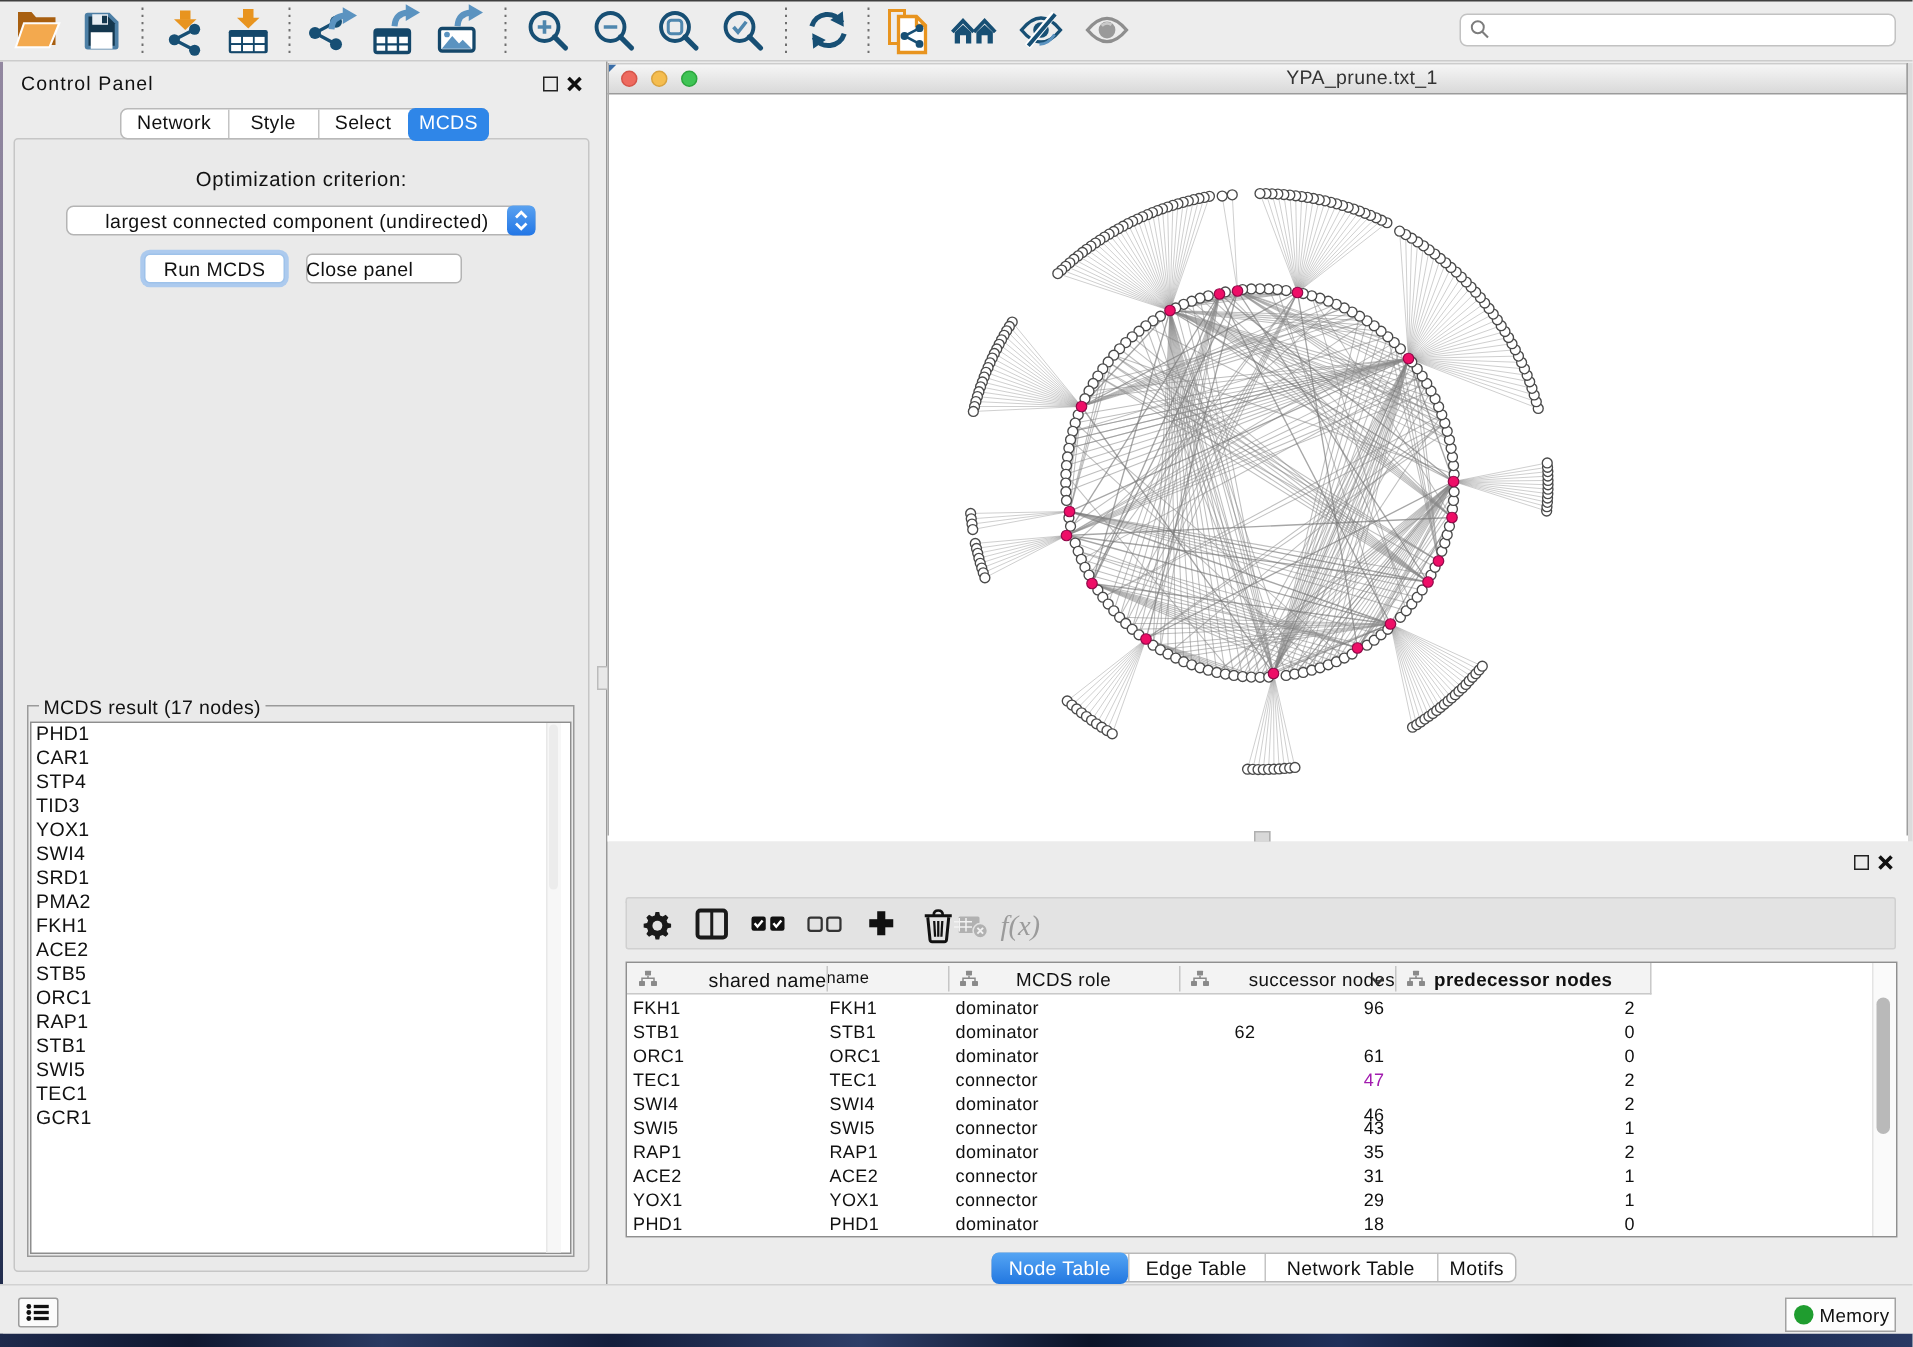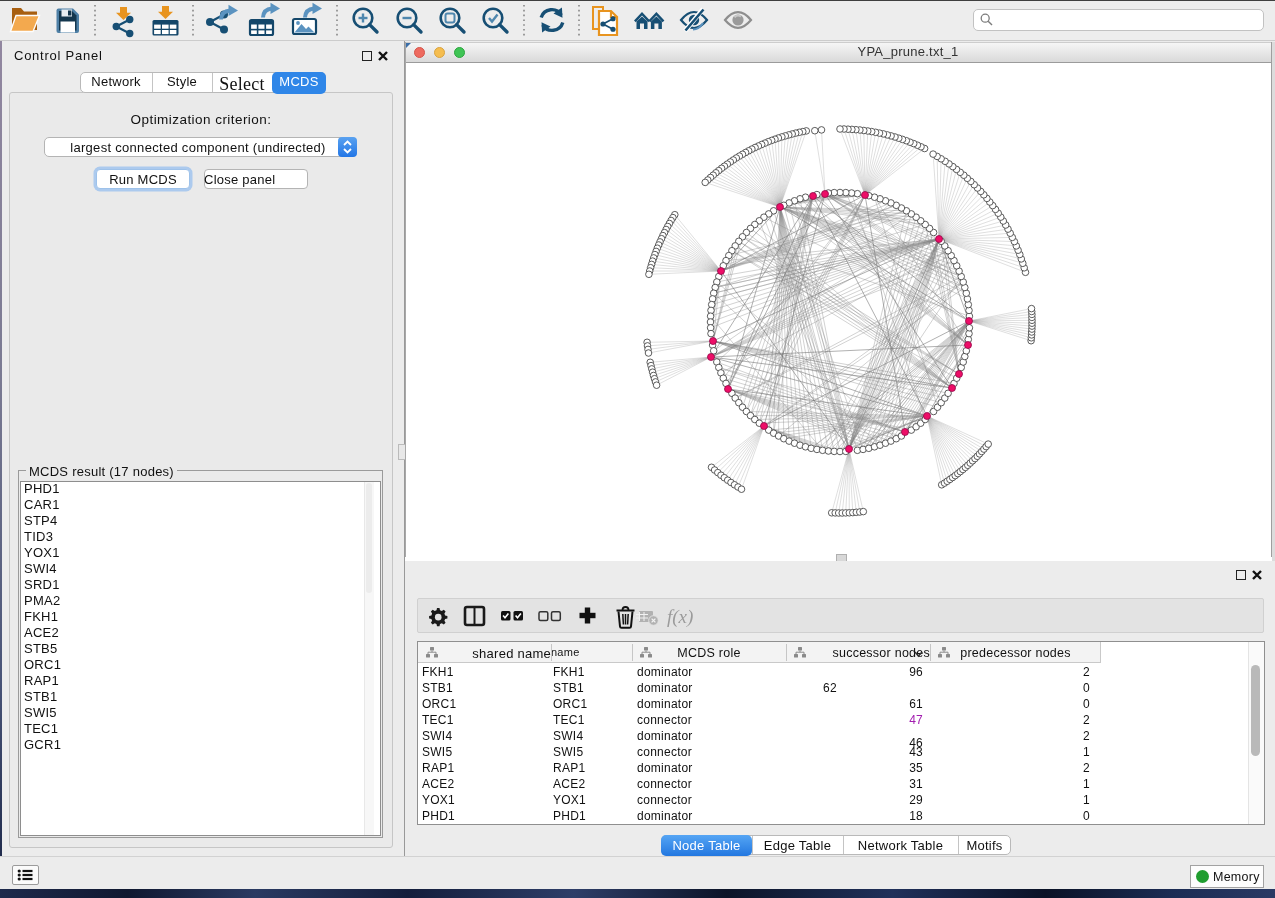--- a/index.html
+++ b/index.html
@@ -147,21 +147,21 @@
   </svg>
 <div class="txt" style="left:14px;top:48px;font-size:13px;letter-spacing:0.75px;color:#111;">Control Panel</div>
 <div class="abs" style="left:362px;top:51px;width:8px;height:8px;border:1.4px solid #222;"></div>
 <svg class="abs" style="left:377px;top:50px" width="12" height="12" viewBox="0 0 12 12">
     <path d="M2 2 L10 10 M10 2 L2 10" stroke="#111" stroke-width="2.4"></path>
   </svg>
 <div class="abs" style="left:9px;top:92px;width:384px;height:756px;background:#eaeaea;border:1px solid #c6c6c6;border-radius:3px;box-sizing:border-box;"></div>
 <div class="abs" style="left:80px;top:72px;width:246px;height:21px;background:#fff;border:1px solid #b9b9b9;border-radius:5px;box-sizing:border-box;"></div>
 <div class="txt" style="left:80px;top:73.5px;width:72px;text-align:center;font-size:13px;color:#111;">Network</div>
 <div class="txt" style="left:152px;top:73.5px;width:60px;text-align:center;font-size:13px;color:#111;">Style</div>
-<div class="txt" style="left:212px;top:73.5px;width:60px;text-align:center;font-size:18px;color:#111;font-family:Liberation Serif, serif;">Select</div>
+<div class="txt" style="left:212px;top:73.5px;width:60px;text-align:center;font-size:13px;color:#111;">Select</div>
 <div class="abs" style="left:152px;top:73px;width:1px;height:19px;background:#c4c4c4;"></div>
 <div class="abs" style="left:212px;top:73px;width:1px;height:19px;background:#c4c4c4;"></div>
 <div class="abs" style="left:272px;top:71.5px;width:54px;height:22px;background:#2f86e8;border-radius:5px;"></div>
 <div class="txt" style="left:272px;top:73.5px;width:54px;text-align:center;font-size:13px;color:#fff;">MCDS</div>
 <div class="txt" style="left:9px;top:111.5px;width:384px;text-align:center;font-size:13.5px;letter-spacing:0.45px;color:#111;">Optimization criterion:</div>
 <div class="abs" style="left:44px;top:137px;width:313px;height:20px;background:#fff;border:1px solid #b4b4b4;border-radius:5px;box-sizing:border-box;"></div>
 <div class="txt" style="left:44px;top:139.5px;width:308px;text-align:center;font-size:13px;letter-spacing:0.3px;color:#111;">largest connected component (undirected)</div>
 <div class="abs" style="left:338px;top:137px;width:19px;height:20px;background:linear-gradient(180deg,#5aa2f0,#2276e6);border-radius:4px;"></div>
 <svg class="abs" style="left:341px;top:140px" width="13" height="14" viewBox="0 0 13 14">
     <path d="M3 5 L6.5 1.5 L10 5" fill="none" stroke="#fff" stroke-width="1.8"></path>
@@ -1048,21 +1048,21 @@
 <div class="txt" style="left:786px;top:646px;width:144px;text-align:right;font-size:12.5px;color:#111;">successor nodes</div>
 <svg style="position:absolute;left:794px;top:647px" width="12" height="11" viewBox="0 0 12 11">
     <g fill="#8a8a8a">
       <rect x="4" y="0" width="4" height="3.4" rx="0.5"></rect>
       <rect x="0" y="7" width="4" height="3.4" rx="0.5"></rect>
       <rect x="8" y="7" width="4" height="3.4" rx="0.5"></rect>
     </g>
     <path d="M6 3.5 L6 5.2 M2 7 L2 5.2 L10 5.2 L10 7" stroke="#8a8a8a" fill="none" stroke-width="1"></path>
   </svg>
 <div class="abs" style="left:786px;top:644px;width:1px;height:17px;background:#c6c6c6;"></div>
-<div class="txt" style="left:930px;top:646px;width:171px;text-align:center;font-size:12.5px;color:#111;">predecessor nodes</div>
+<div class="txt" style="left:930px;top:646px;width:171px;text-align:center;font-size:12.5px;color:#111;font-weight:bold;">predecessor nodes</div>
 <svg style="position:absolute;left:938px;top:647px" width="12" height="11" viewBox="0 0 12 11">
     <g fill="#8a8a8a">
       <rect x="4" y="0" width="4" height="3.4" rx="0.5"></rect>
       <rect x="0" y="7" width="4" height="3.4" rx="0.5"></rect>
       <rect x="8" y="7" width="4" height="3.4" rx="0.5"></rect>
     </g>
     <path d="M6 3.5 L6 5.2 M2 7 L2 5.2 L10 5.2 L10 7" stroke="#8a8a8a" fill="none" stroke-width="1"></path>
   </svg>
 <div class="abs" style="left:930px;top:644px;width:1px;height:17px;background:#c6c6c6;"></div>
 <svg class="abs" style="left:913px;top:650px" width="11" height="8" viewBox="0 0 11 8">

